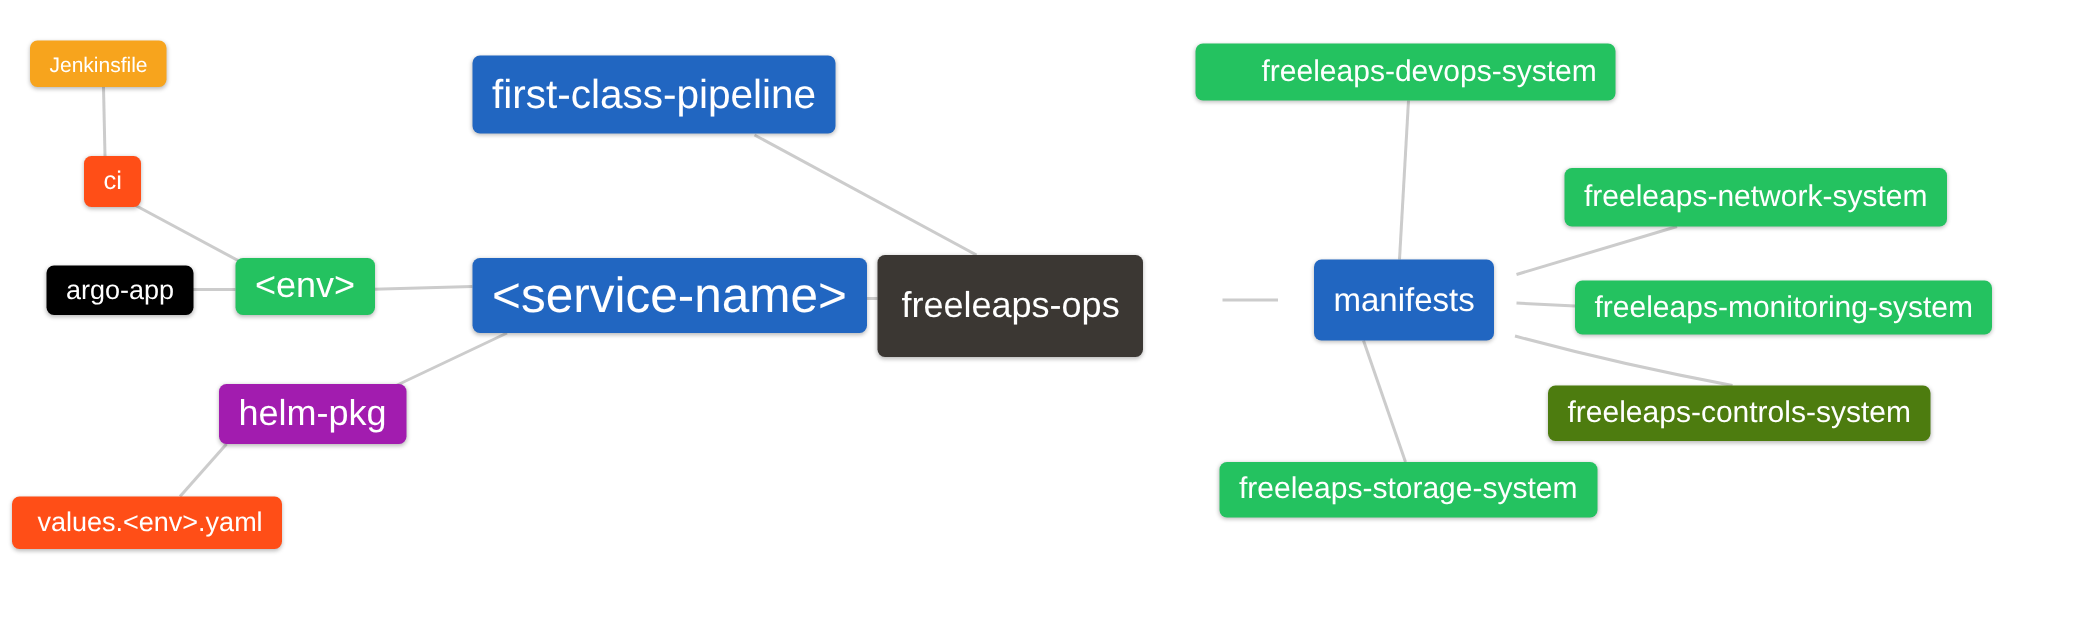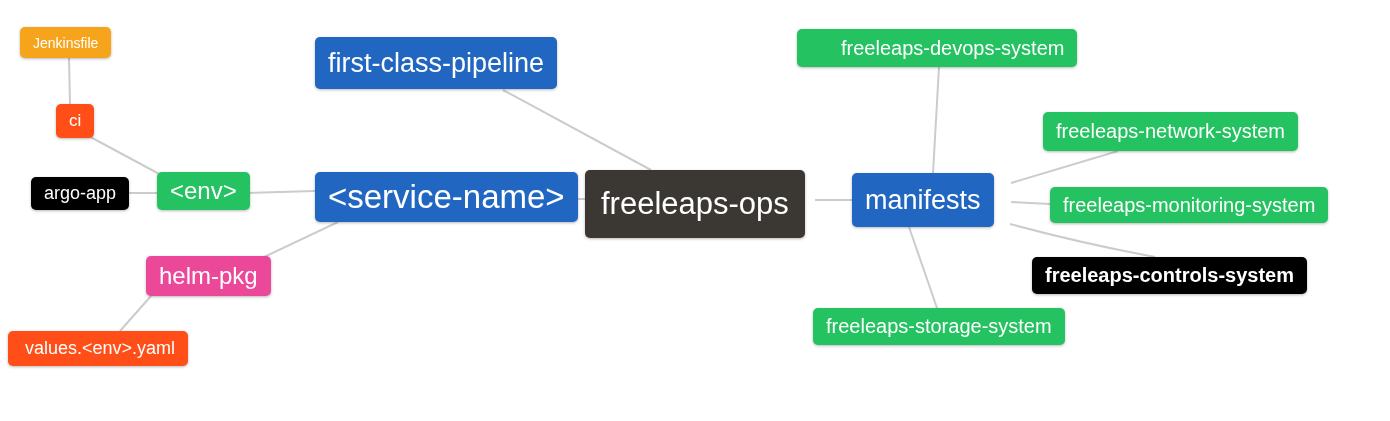--- a/index.html
+++ b/index.html
@@ -43,22 +43,22 @@
   }
   
   .n-jenkinsfile { left: 20px;  top: 27px;  height: 31px; font-size: 14px; }
   .n-ci          { left: 56px;  top: 104px; height: 34px; font-size: 17px; min-width: 31px; }
   .n-argo        { left: 31px;  top: 177px; height: 33px; font-size: 18px; }
   .n-env         { left: 157px; top: 172px; height: 38px; font-size: 24px; }
   .n-helm        { left: 146px; top: 256px; height: 40px; font-size: 24px; }
   .n-values      { left: 8px;   top: 331px; height: 35px; font-size: 18px; }
   .n-pipeline    { left: 315px; top: 37px;  height: 52px; font-size: 27px; }
   .n-service     { left: 315px; top: 172px; height: 50px; font-size: 33px; }
-  .n-ops         { left: 585px; top: 170px; height: 68px; font-size: 31px; padding: 0 16px; }
-  .n-manifests   { left: 852px; top: 173px; height: 54px; font-size: 27px; }
+  .n-ops         { left: 585px; top: 170px; height: 68px; font-size: 24px; padding: 0 16px; }
+  .n-manifests   { left: 876px; top: 173px; height: 54px; font-size: 22px; }
   .n-devops      { left: 797px; top: 29px;  height: 38px; font-size: 20px; padding-left: 44px; }
   .n-network     { left: 1043px; top: 112px; height: 39px; font-size: 20px; }
   .n-monitoring  { left: 1050px; top: 187px; height: 36px; font-size: 20px; }
   .n-controls    { left: 1032px; top: 257px; height: 37px; font-size: 20px; }
   .n-storage     { left: 813px; top: 308px; height: 37px; font-size: 20px; }
 </style>
 </head>
 <body>
 
 <div class="canvas">
@@ -81,35 +81,35 @@
   </svg>
 
   <div class="node n-jenkinsfile" style="background: rgb(247, 164, 29);">Jenkinsfile</div>
 
   <div class="node n-ci" style="background: rgb(255, 78, 23);">ci</div>
 
   <div class="node n-argo" style="background: #000000;">argo-app</div>
 
   <div class="node n-env" style="background: rgb(36, 194, 96);">&lt;env&gt;</div>
 
-  <div class="node n-helm" style="background: #ec4899;">helm-pkg</div>
+  <div class="node n-helm" style="background: #a21caf;">helm-pkg</div>
 
   <div class="node n-values" style="background: rgb(255, 78, 23); padding-left: 17px;">values.&lt;env&gt;.yaml</div>
 
   <div class="node n-pipeline" style="background: rgb(33, 102, 193);">first-class-pipeline</div>
 
   <div class="node n-service" style="background: rgb(33, 102, 193);">&lt;service-name&gt;</div>
 
   <div class="node n-ops" style="background: rgb(59, 55, 51);">freeleaps-ops</div>
 
   <div class="node n-manifests" style="background: rgb(33, 102, 193);">manifests</div>
 
   <div class="node n-devops" style="background: rgb(36, 194, 96);">freeleaps-devops-system</div>
 
   <div class="node n-network" style="background: rgb(36, 194, 96);">freeleaps-network-system</div>
 
   <div class="node n-monitoring" style="background: rgb(36, 194, 96);">freeleaps-monitoring-system</div>
 
-  <div class="node n-controls" style="background: #000000; font-weight: bold;">freeleaps-controls-system</div>
+  <div class="node n-controls" style="background: #4d7c0f;">freeleaps-controls-system</div>
 
   <div class="node n-storage" style="background: rgb(36, 194, 96);">freeleaps-storage-system</div>
 
 </div>
 
 </body></html>

